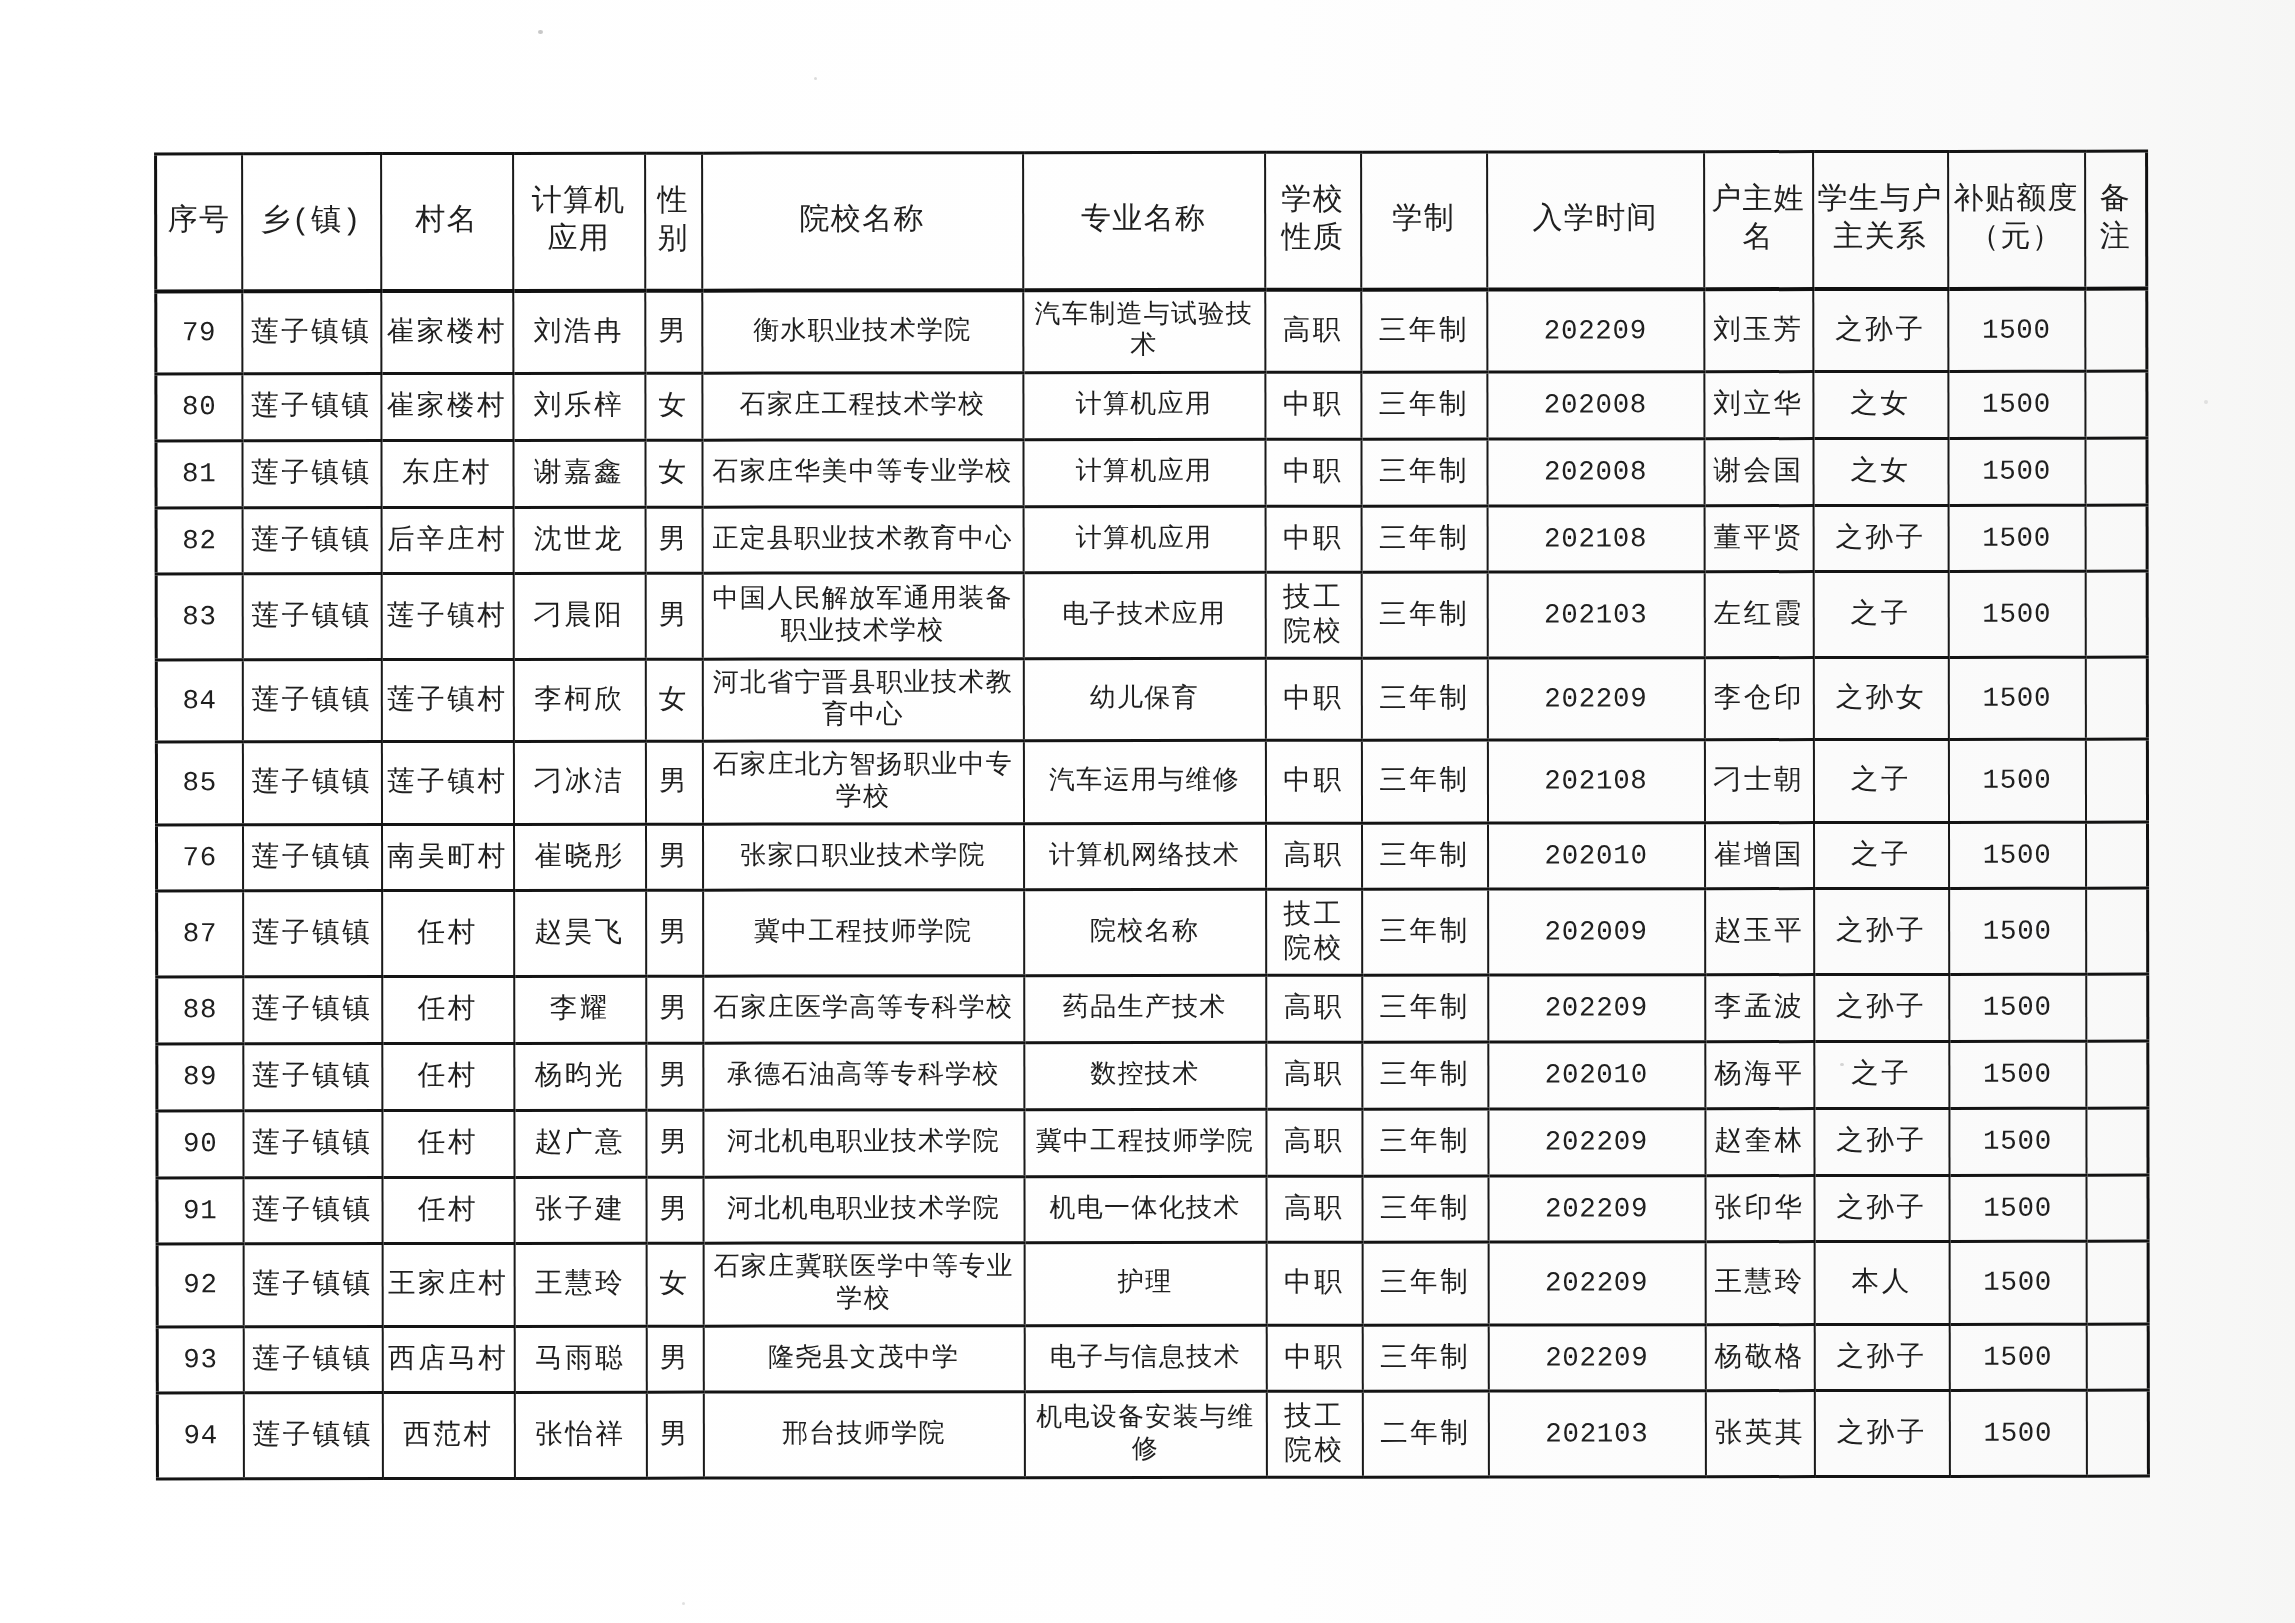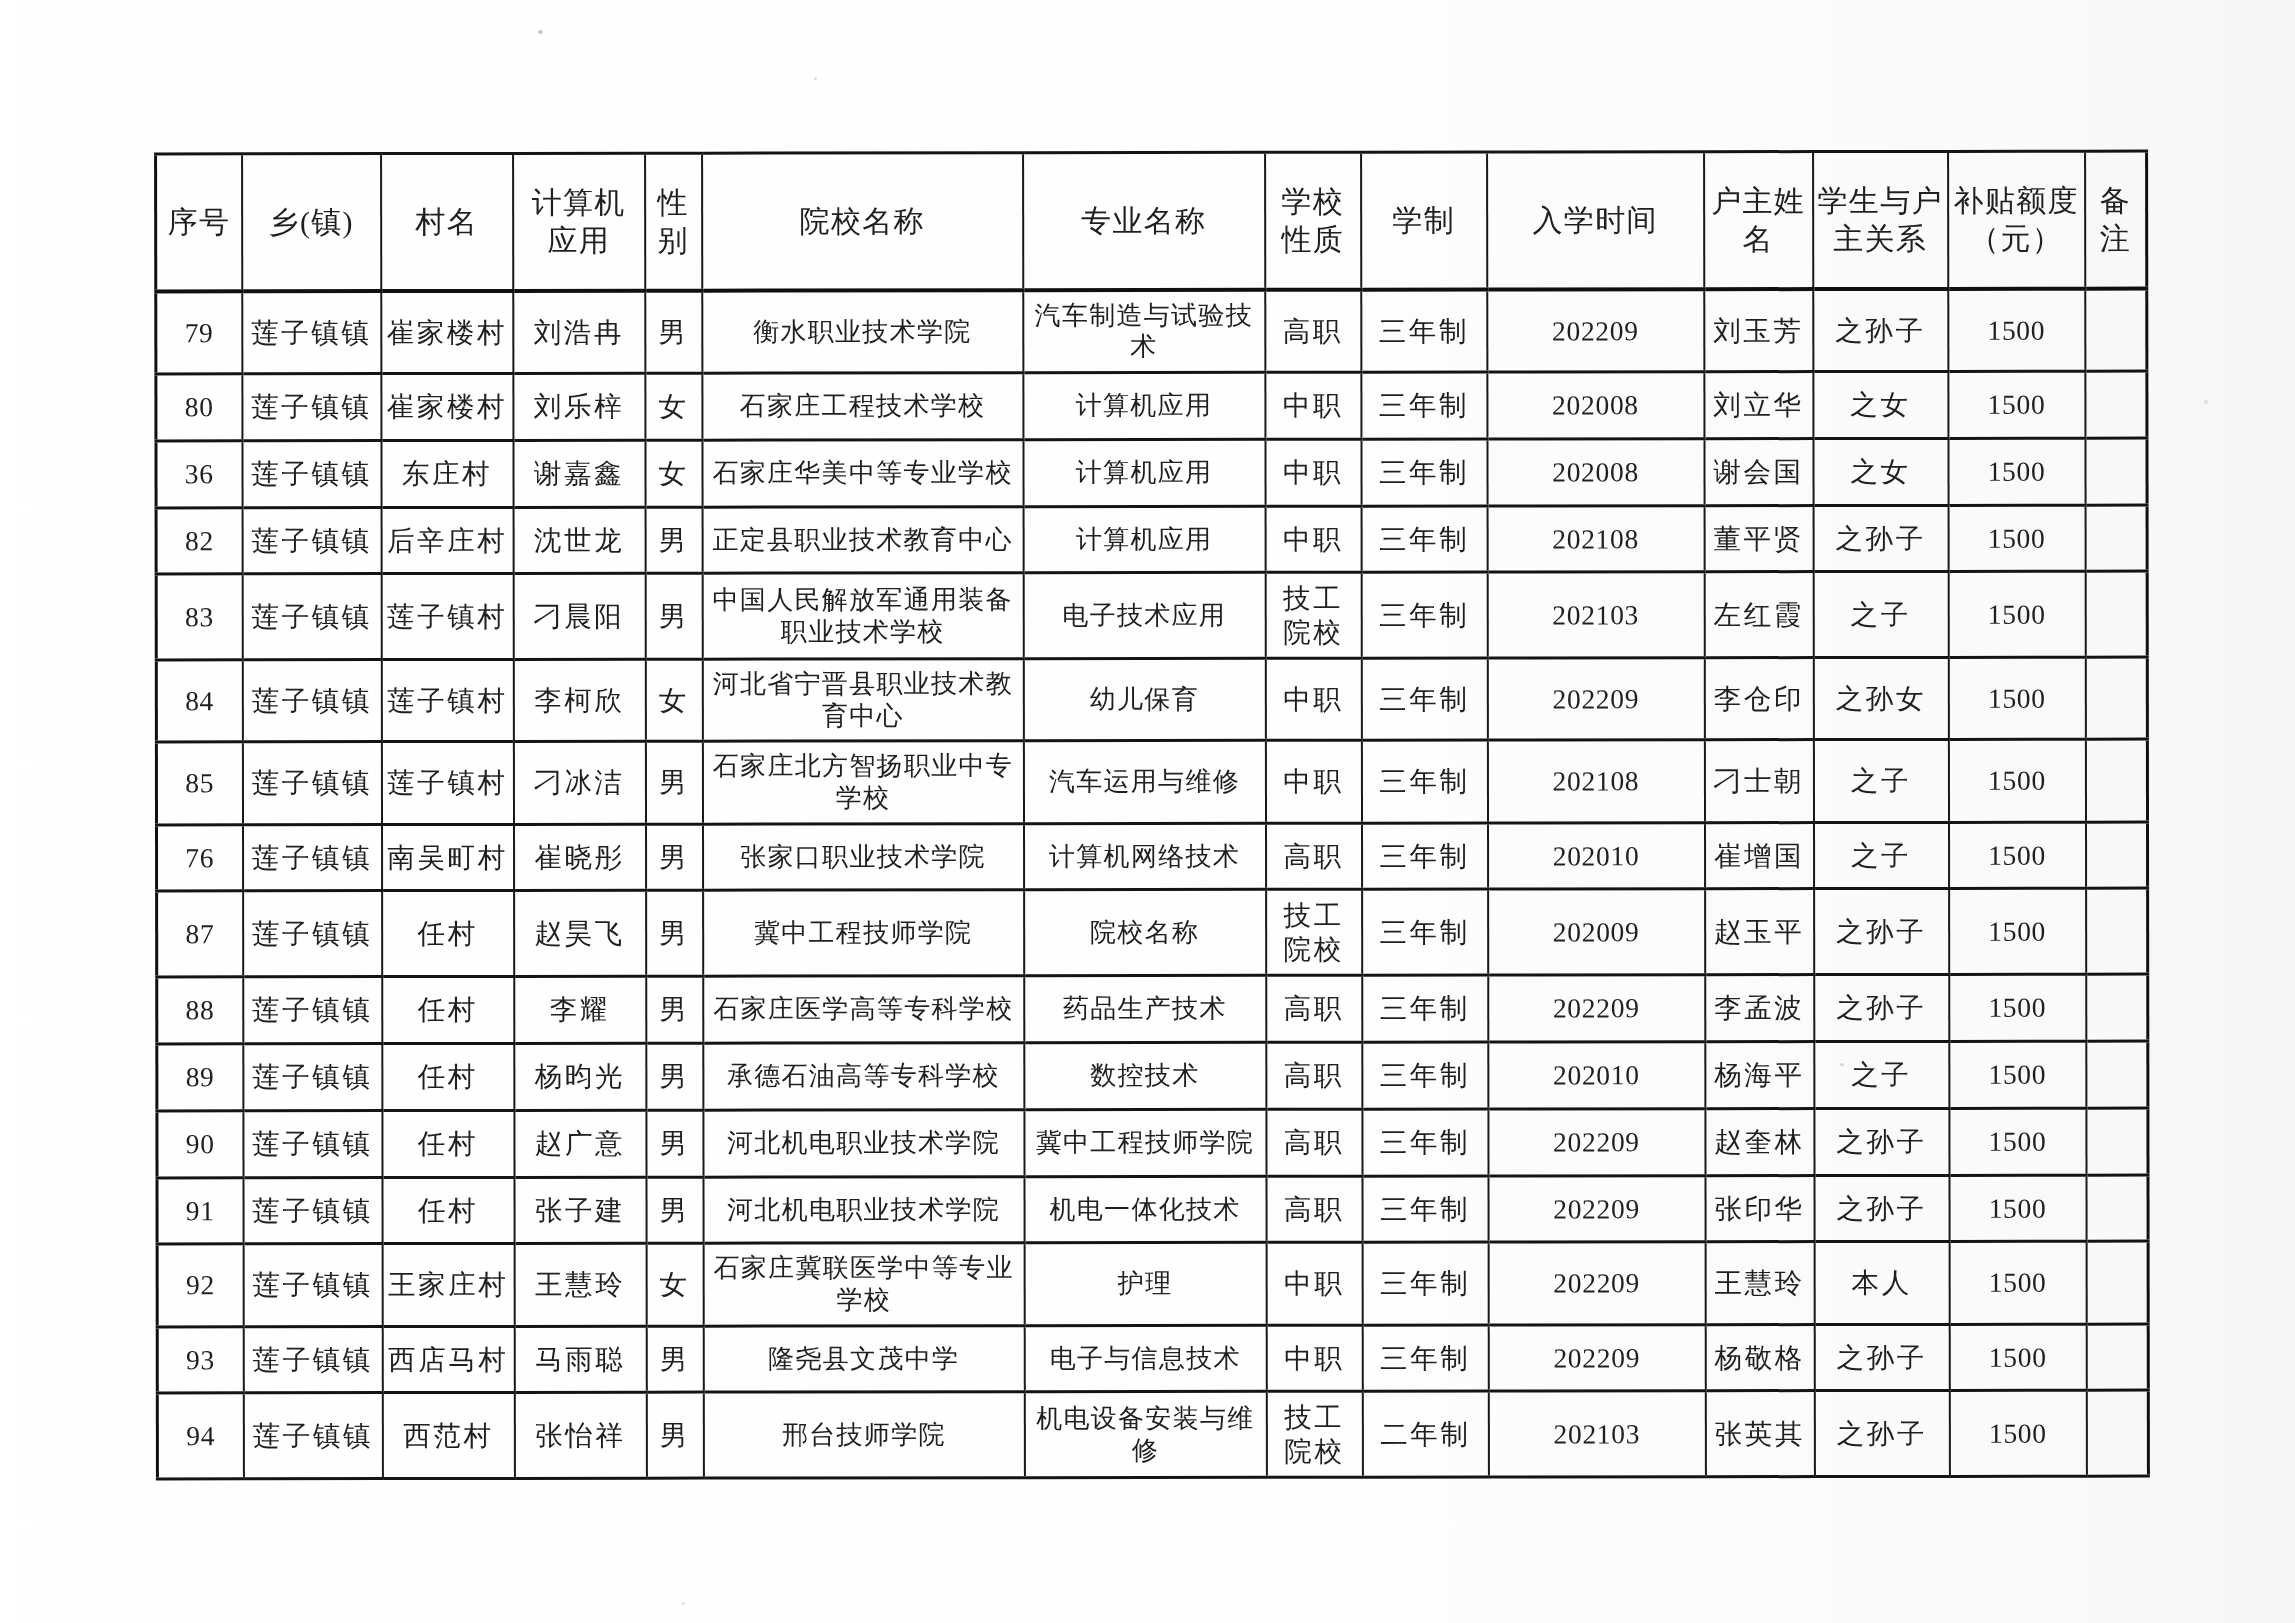--- a/index.html
+++ b/index.html
@@ -7,21 +7,21 @@
     padding: 0;
     background: #e8e8e8;
   }
   .page {
     position: relative;
     width: 2295px;
     height: 1623px;
     margin: 0 auto;
     background: linear-gradient(90deg, #ffffff 0%, #fefefe 55%, #fafafa 88%, #f6f6f5 100%);
     overflow: hidden;
-    font-family: Liberation Serif, serif;
+    font-family: Liberation Mono, monospace;
     color: #1f1f1f;
   }
   .roster-wrap {
     position: absolute;
     left: 155px;
     top: 151px;
     transform: rotate(-0.08deg);
   }
   table.roster {
     border-collapse: collapse;
@@ -160,21 +160,21 @@
             <td class="wrapcell">计算机应用</td>
             <td>中职</td>
             <td>三年制</td>
             <td class="numcell">202008</td>
             <td>刘立华</td>
             <td>之女</td>
             <td class="numcell">1500</td>
             <td></td>
           </tr>
           <tr>
-            <td class="numcell">36</td>
+            <td class="numcell">81</td>
             <td>莲子镇镇</td>
             <td>东庄村</td>
             <td>谢嘉鑫</td>
             <td>女</td>
             <td class="wrapcell">石家庄华美中等专业学校</td>
             <td class="wrapcell">计算机应用</td>
             <td>中职</td>
             <td>三年制</td>
             <td class="numcell">202008</td>
             <td>谢会国</td>

